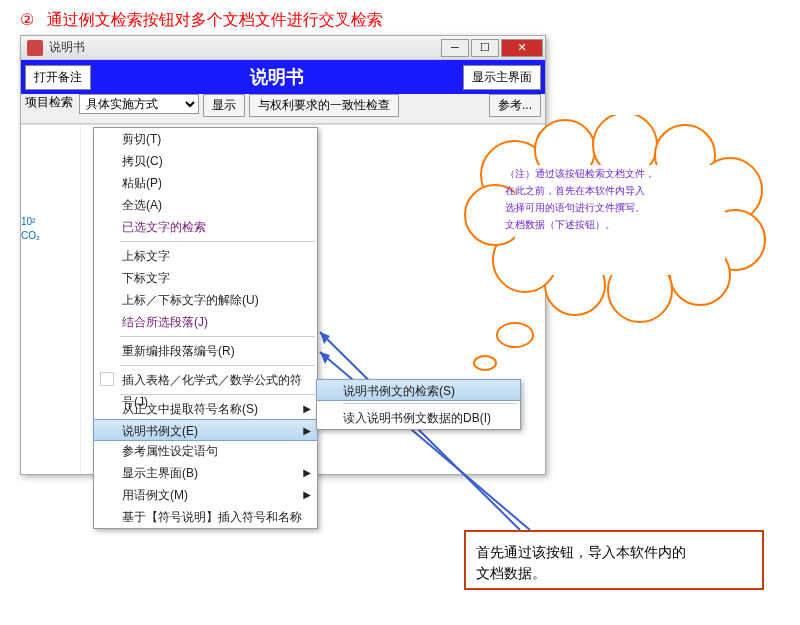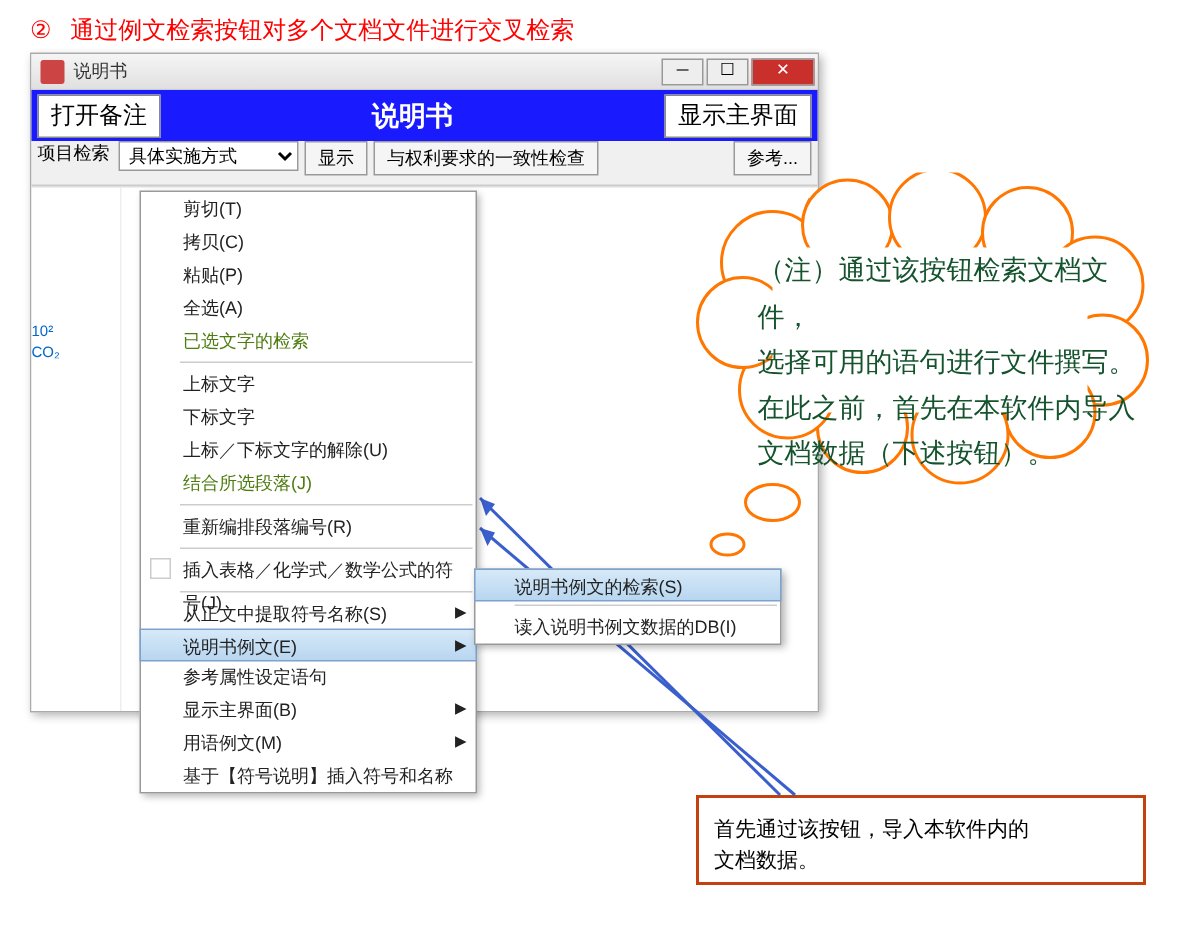--- a/index.html
+++ b/index.html
@@ -9,50 +9,50 @@
     
     .window{position:absolute;left:20px;top:35px;width:526px;background:#fff;border:1px solid #aaa;box-shadow:2px 2px 6px rgba(0,0,0,0.3)}
     
     .titlebar{height:24px;background:linear-gradient(#f5f5f5,#e0e0e0);display:flex;align-items:center;padding-left:6px;border-bottom:1px solid #ccc}
     .app-icon{width:16px;height:16px;background:#c44;border-radius:2px;margin-right:6px}
     .titlebar-text{flex:1;font-size:12px;color:#333}
     .winctrl{width:28px;height:18px;margin-right:2px;border:1px solid #999;background:#eee;text-align:center;line-height:15px;font-size:11px}
     .winctrl.close{background:#c9302c;color:#fff;width:42px}
     
     .bluebar{height:34px;background:#1a1aff;display:flex;align-items:center;padding:0 4px}
-    .whitebtn{background:#fff;border:1px solid #888;padding:3px 8px;font-size:16px;cursor:pointer}
+    .whitebtn{background:#fff;border:1px solid #888;padding:3px 8px;font-size:12px;cursor:pointer}
     .bluebar-title{flex:1;text-align:center;color:#fff;font-size:18px;font-weight:bold}
     
     .toolbar{height:30px;border-bottom:1px solid #ccc;display:flex;align-items:flex-start;padding:0 4px;gap:4px;background:#f0f0f0}
     .toolbar-label{font-size:12px;margin-right:2px}
     .combo{width:120px;height:20px;border:1px solid #999;background:#fff;font-size:12px;padding:0 2px}
     .tbtn{background:#f5f5f5;border:1px solid #999;padding:2px 8px;font-size:12px;cursor:pointer}
     .spacer{flex:1}
     
     .content{height:350px;border-top:1px solid #ddd;display:flex;background:#fff;position:relative}
     .gutter{width:60px;border-right:1px solid #eee;padding-top:90px;}
     .sup{font-size:10px;color:#0066cc;line-height:1.4}
     .sub{font-size:10px;color:#0066cc;line-height:1.4}
     .editor{flex:1;position:relative}
     .scrollhint{position:absolute;right:3px;top:2px;font-size:11px;color:#999}
     
     .ctxmenu{position:absolute;left:72px;top:2px;width:225px;background:#fff;border:1px solid #999;box-shadow:2px 2px 5px rgba(0,0,0,0.3);z-index:10}
     .mi{height:22px;line-height:22px;padding-left:28px;padding-right:8px;font-size:12px;color:#222;position:relative;cursor:default}
     .mi.hl{background:linear-gradient(#d6e9f8,#b8d6f0);border:1px solid #7da2ce;margin:-1px}
-    .mi.dis{color:#4d7c0f}
+    .mi.dis{color:#701a75}
     .mi .arrow{position:absolute;right:6px;top:0;font-size:10px}
     .sep{height:1px;background:#ccc;margin:3px 2px 3px 26px}
     .mi .tick{position:absolute;left:6px;top:3px;width:14px;height:14px;border:1px solid #ccc}
     
     .submenu{position:absolute;left:295px;top:254px;width:205px;background:#fff;border:1px solid #999;box-shadow:2px 2px 5px rgba(0,0,0,0.3);z-index:11}
     .submenu .mi{padding-left:26px}
     
     .cloud{position:absolute;right:20px;top:115px;width:335px;height:200px}
     .cloud svg{position:absolute;left:0;top:0}
-    .cloud-text{position:absolute;left:60px;top:50px;width:260px;font-size:18px;color:#14532d;line-height:1.7}
+    .cloud-text{position:absolute;left:60px;top:50px;width:260px;font-size:10px;color:#6d28d9;line-height:1.7}
     
     .box{position:absolute;left:464px;top:530px;width:300px;height:60px;border:2px solid #c2410c;background:#fff;padding:10px;font-size:14px;color:#000;line-height:1.5}
     
     .arrow-line1{position:absolute;left:300px;top:330px;z-index:5}
     .arrow-line2{position:absolute;left:300px;top:350px;z-index:5}
   </style>
 </head>
 <body>
 
 <div class="heading">
@@ -141,22 +141,22 @@
         <circle cx="130" cy="170" r="30"></circle>
       <circle cx="80" cy="145" r="32"></circle>
         <circle cx="50" cy="100" r="30"></circle>
       <rect x="70" y="50" width="210" height="110" stroke="none"></rect>
       <ellipse cx="70" cy="220" rx="18" ry="12"></ellipse>
       <ellipse cx="40" cy="248" rx="11" ry="7"></ellipse>
     </g>
   </svg>
   <div class="cloud-text">
     <div>（注）通过该按钮检索文档文件，</div>
-      <div>选择可用的语句进行文件撰写。</div>
-    <div>在此之前，首先在本软件内导入</div>
+      <div>在此之前，首先在本软件内导入</div>
+    <div>选择可用的语句进行文件撰写。</div>
       <div>文档数据（下述按钮）。</div>
   </div>
 </div>
 
 <svg class="arrow-line1" width="260" height="230">
   <line x1="220" y1="200" x2="20" y2="2" stroke="#3a5fcd" stroke-width="2"></line>
   <polygon points="20,2 30,6 24,14" fill="#3a5fcd"></polygon>
 </svg>
 <svg class="arrow-line2" width="250" height="210">
   <line x1="230" y1="180" x2="20" y2="2" stroke="#3a5fcd" stroke-width="2"></line>

